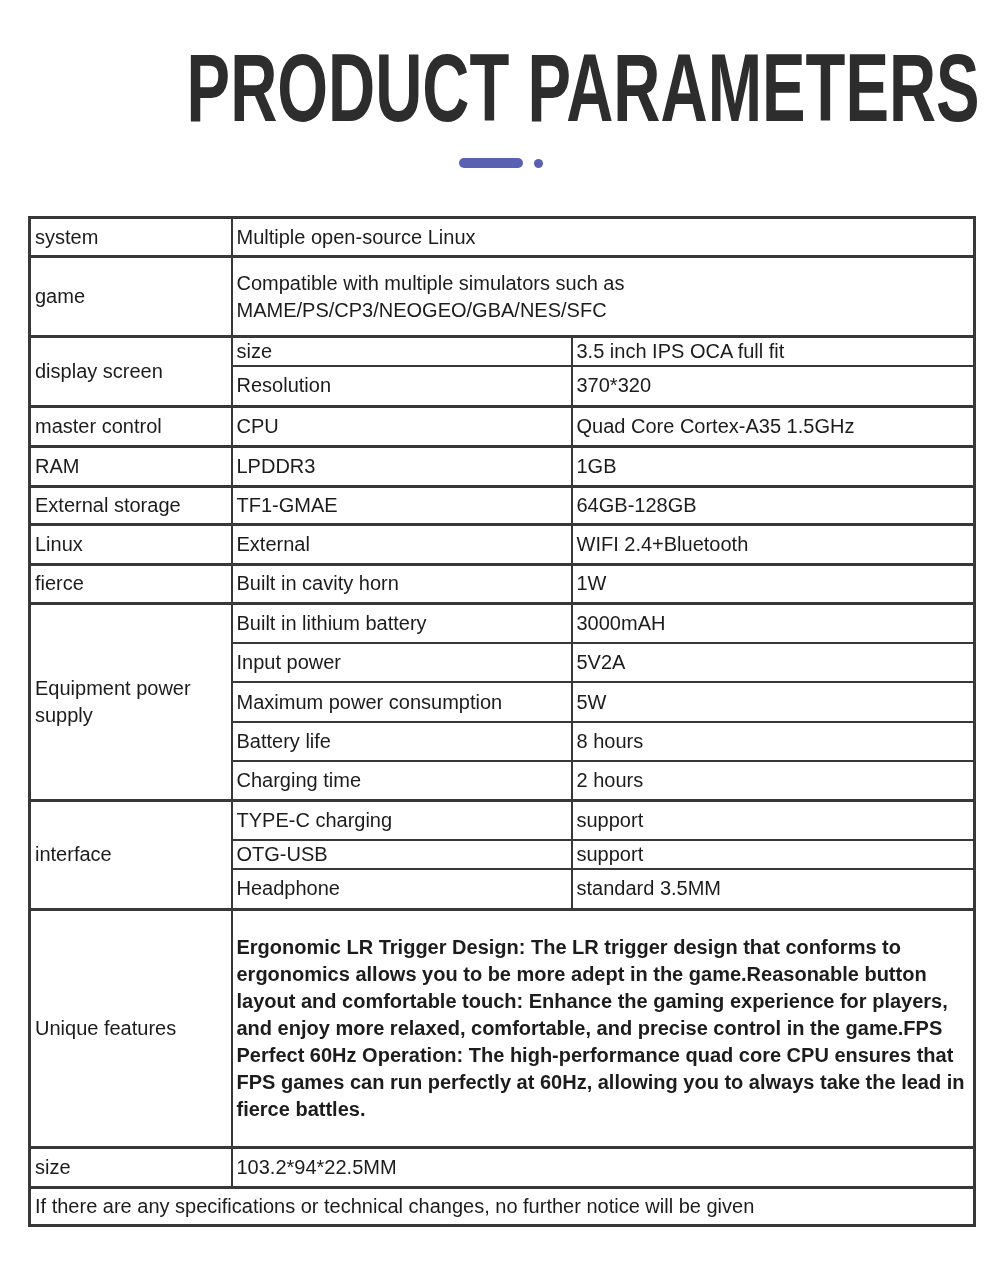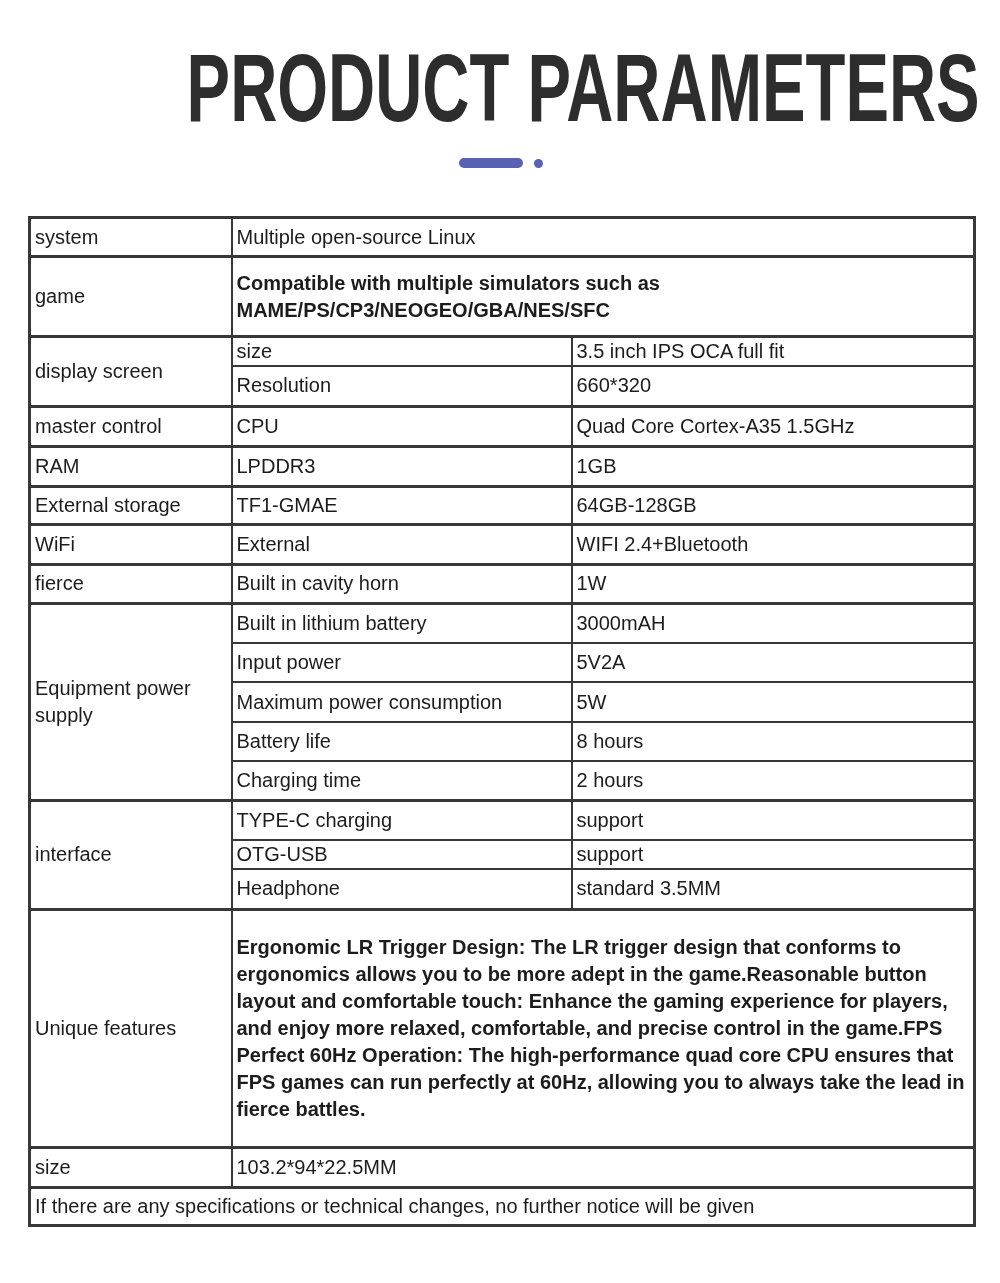--- a/index.html
+++ b/index.html
@@ -42,21 +42,21 @@
   table.spec td {
     border:2px solid #383838;
     text-align:left;
     vertical-align:middle;
     font-size:20px;
     line-height:27px;
     padding:0 4px;
     overflow:hidden;
   }
   tr.sect td { border-top-width:3px; }
-  td.pre { white-space:pre-line;font-weight:bold; }
+  td.pre { white-space:pre-line; }
   td.features {
     text-align:justify;
     font-size:19px;
     line-height:31.8px;
     padding:6px 7px;
     font-weight:bold;
   }
   td.footer-cell { font-size:20px;margin-top:24px; }
 </style>
 </head>
@@ -84,39 +84,39 @@
       <td colspan="2" class="pre">Compatible with multiple simulators such as
 MAME/PS/CP3/NEOGEO/GBA/NES/SFC</td>
     </tr>
     <tr class="sect" style="height:22px">
       <td rowspan="2">display screen</td>
       <td>size</td>
       <td>3.5 inch IPS OCA full fit</td>
     </tr>
     <tr style="height:40px">
       <td>Resolution</td>
-      <td>660*320</td>
+      <td>370*320</td>
     </tr>
     <tr class="sect" style="height:40px">
       <td>master control</td>
       <td>CPU</td>
       <td>Quad Core Cortex-A35 1.5GHz</td>
     </tr>
     <tr class="sect" style="height:40px">
       <td>RAM</td>
       <td>LPDDR3</td>
       <td>1GB</td>
     </tr>
     <tr class="sect" style="height:38px">
       <td>External storage</td>
       <td>TF1-GMAE</td>
       <td>64GB-128GB</td>
     </tr>
     <tr class="sect" style="height:40px">
-      <td>WiFi</td>
+      <td>Linux</td>
       <td>External</td>
       <td>WIFI 2.4+Bluetooth</td>
     </tr>
     <tr class="sect" style="height:39px">
       <td>fierce</td>
       <td>Built in cavity horn</td>
       <td>1W</td>
     </tr>
     <tr class="sect" style="height:40px">
       <td rowspan="5">Equipment power supply</td>

